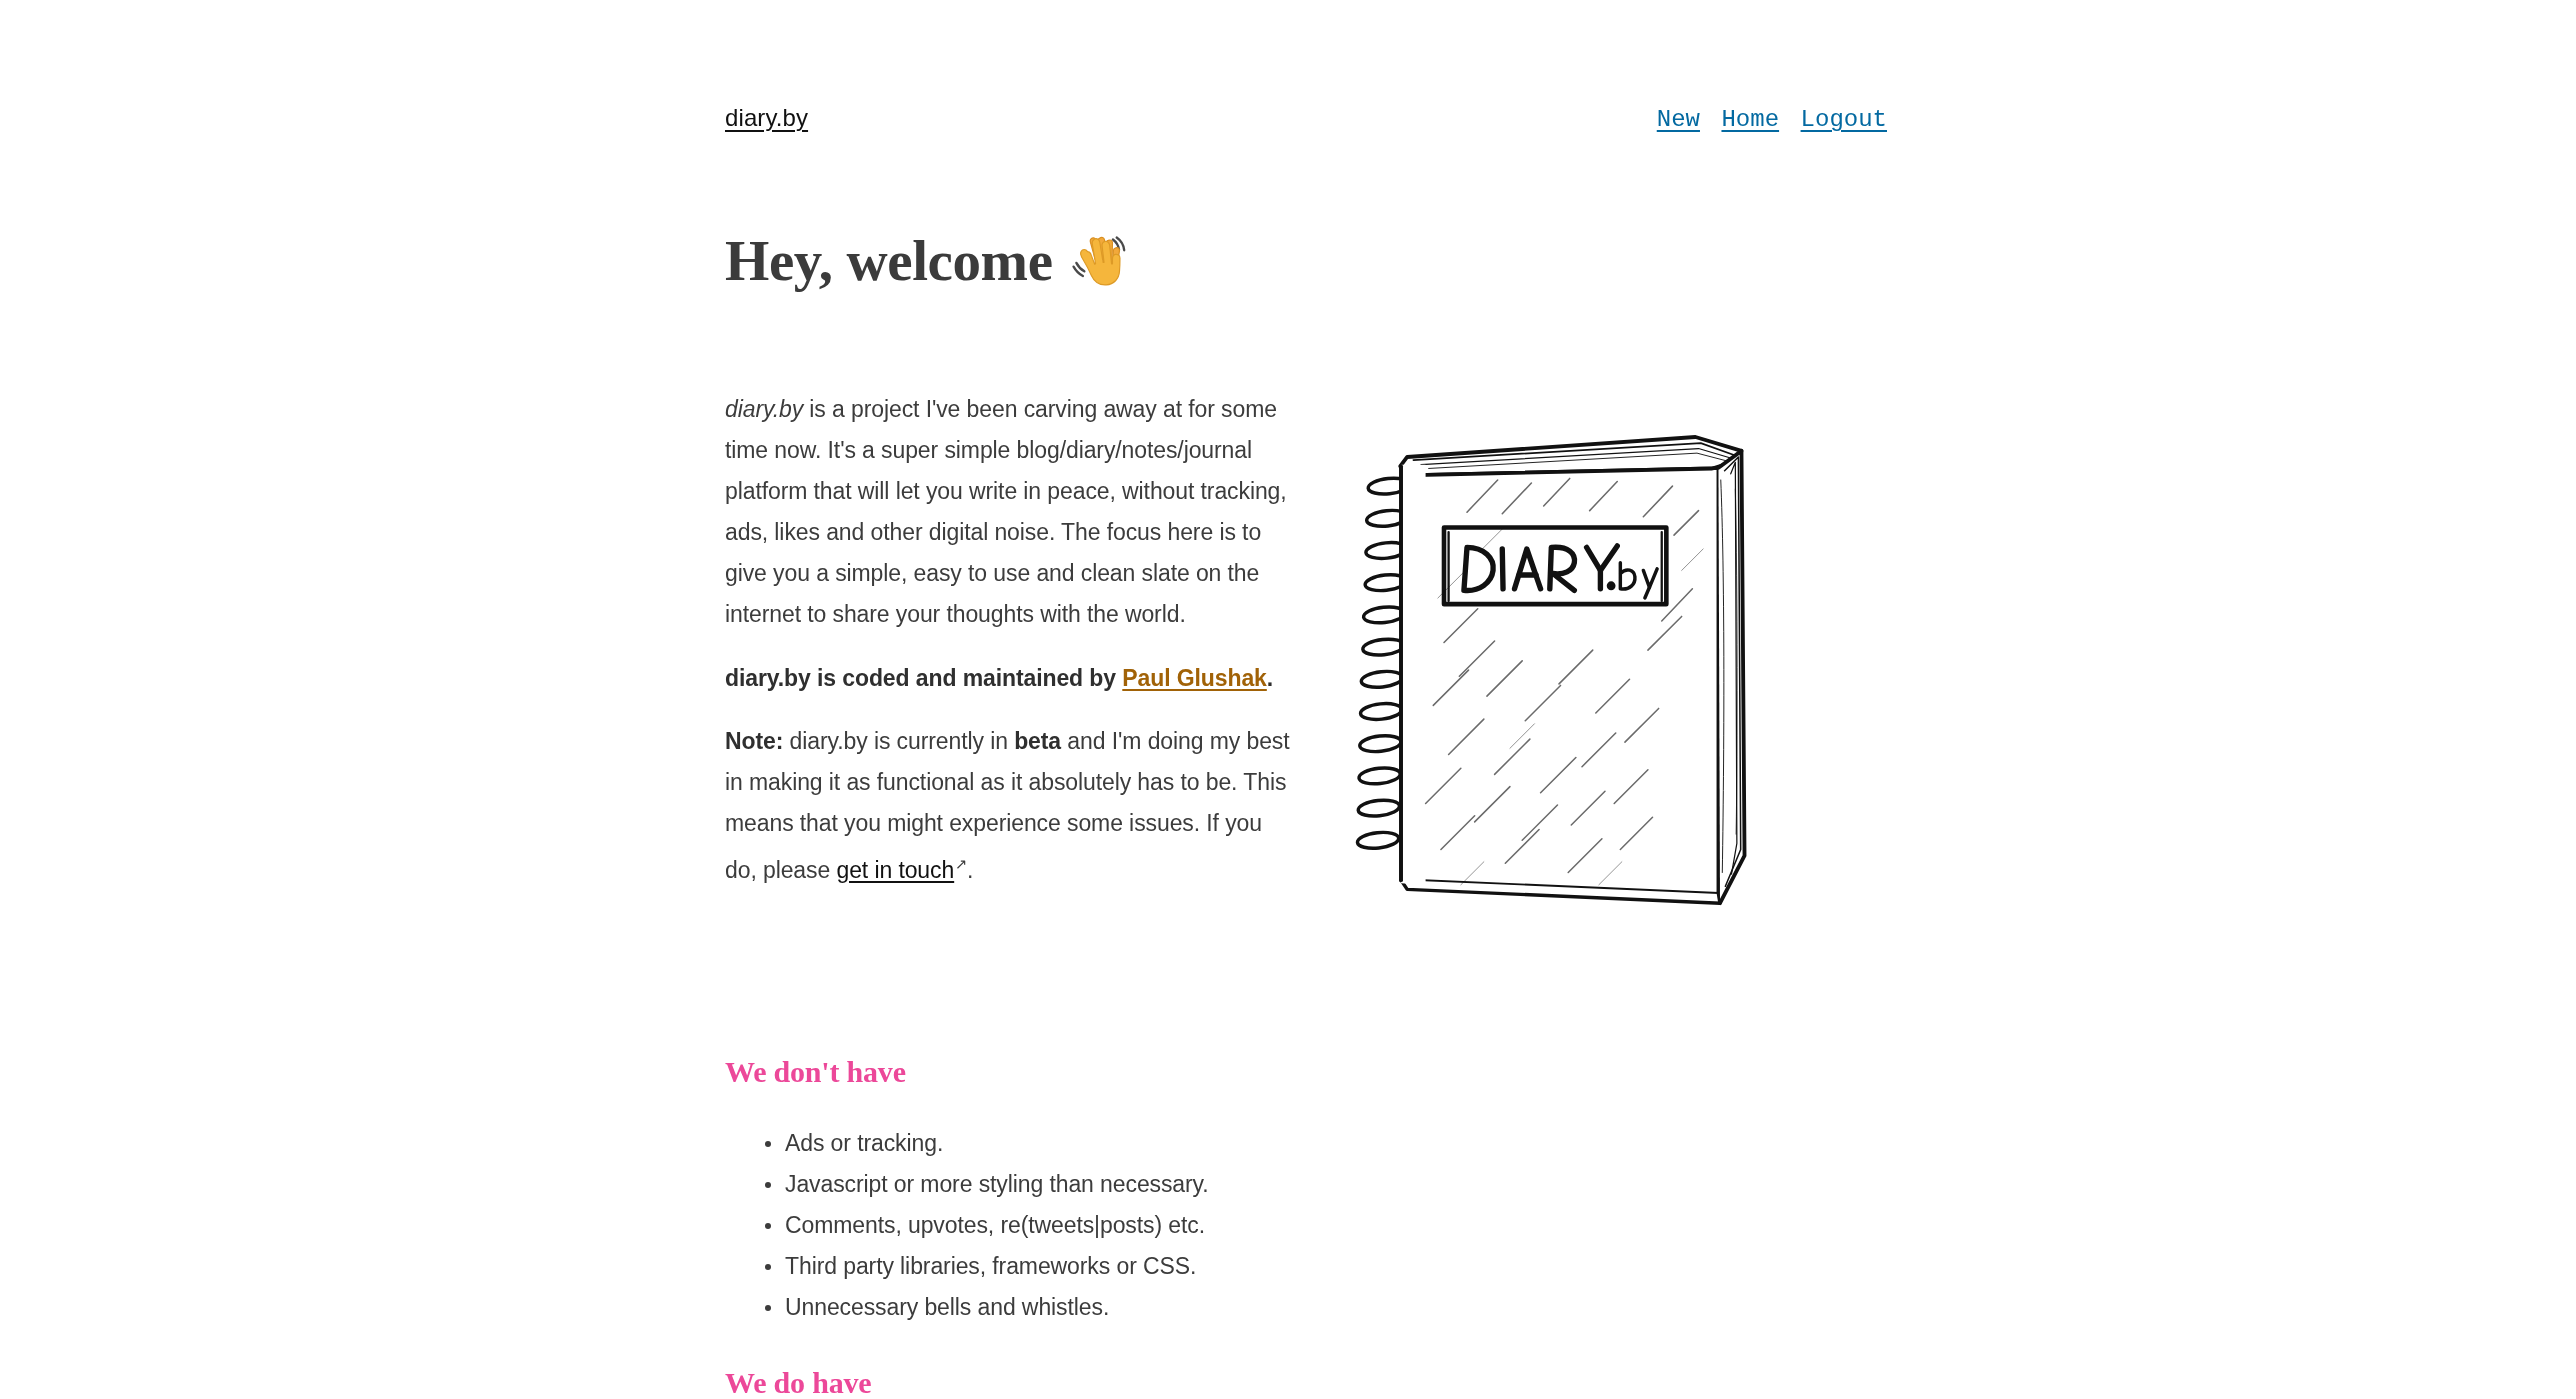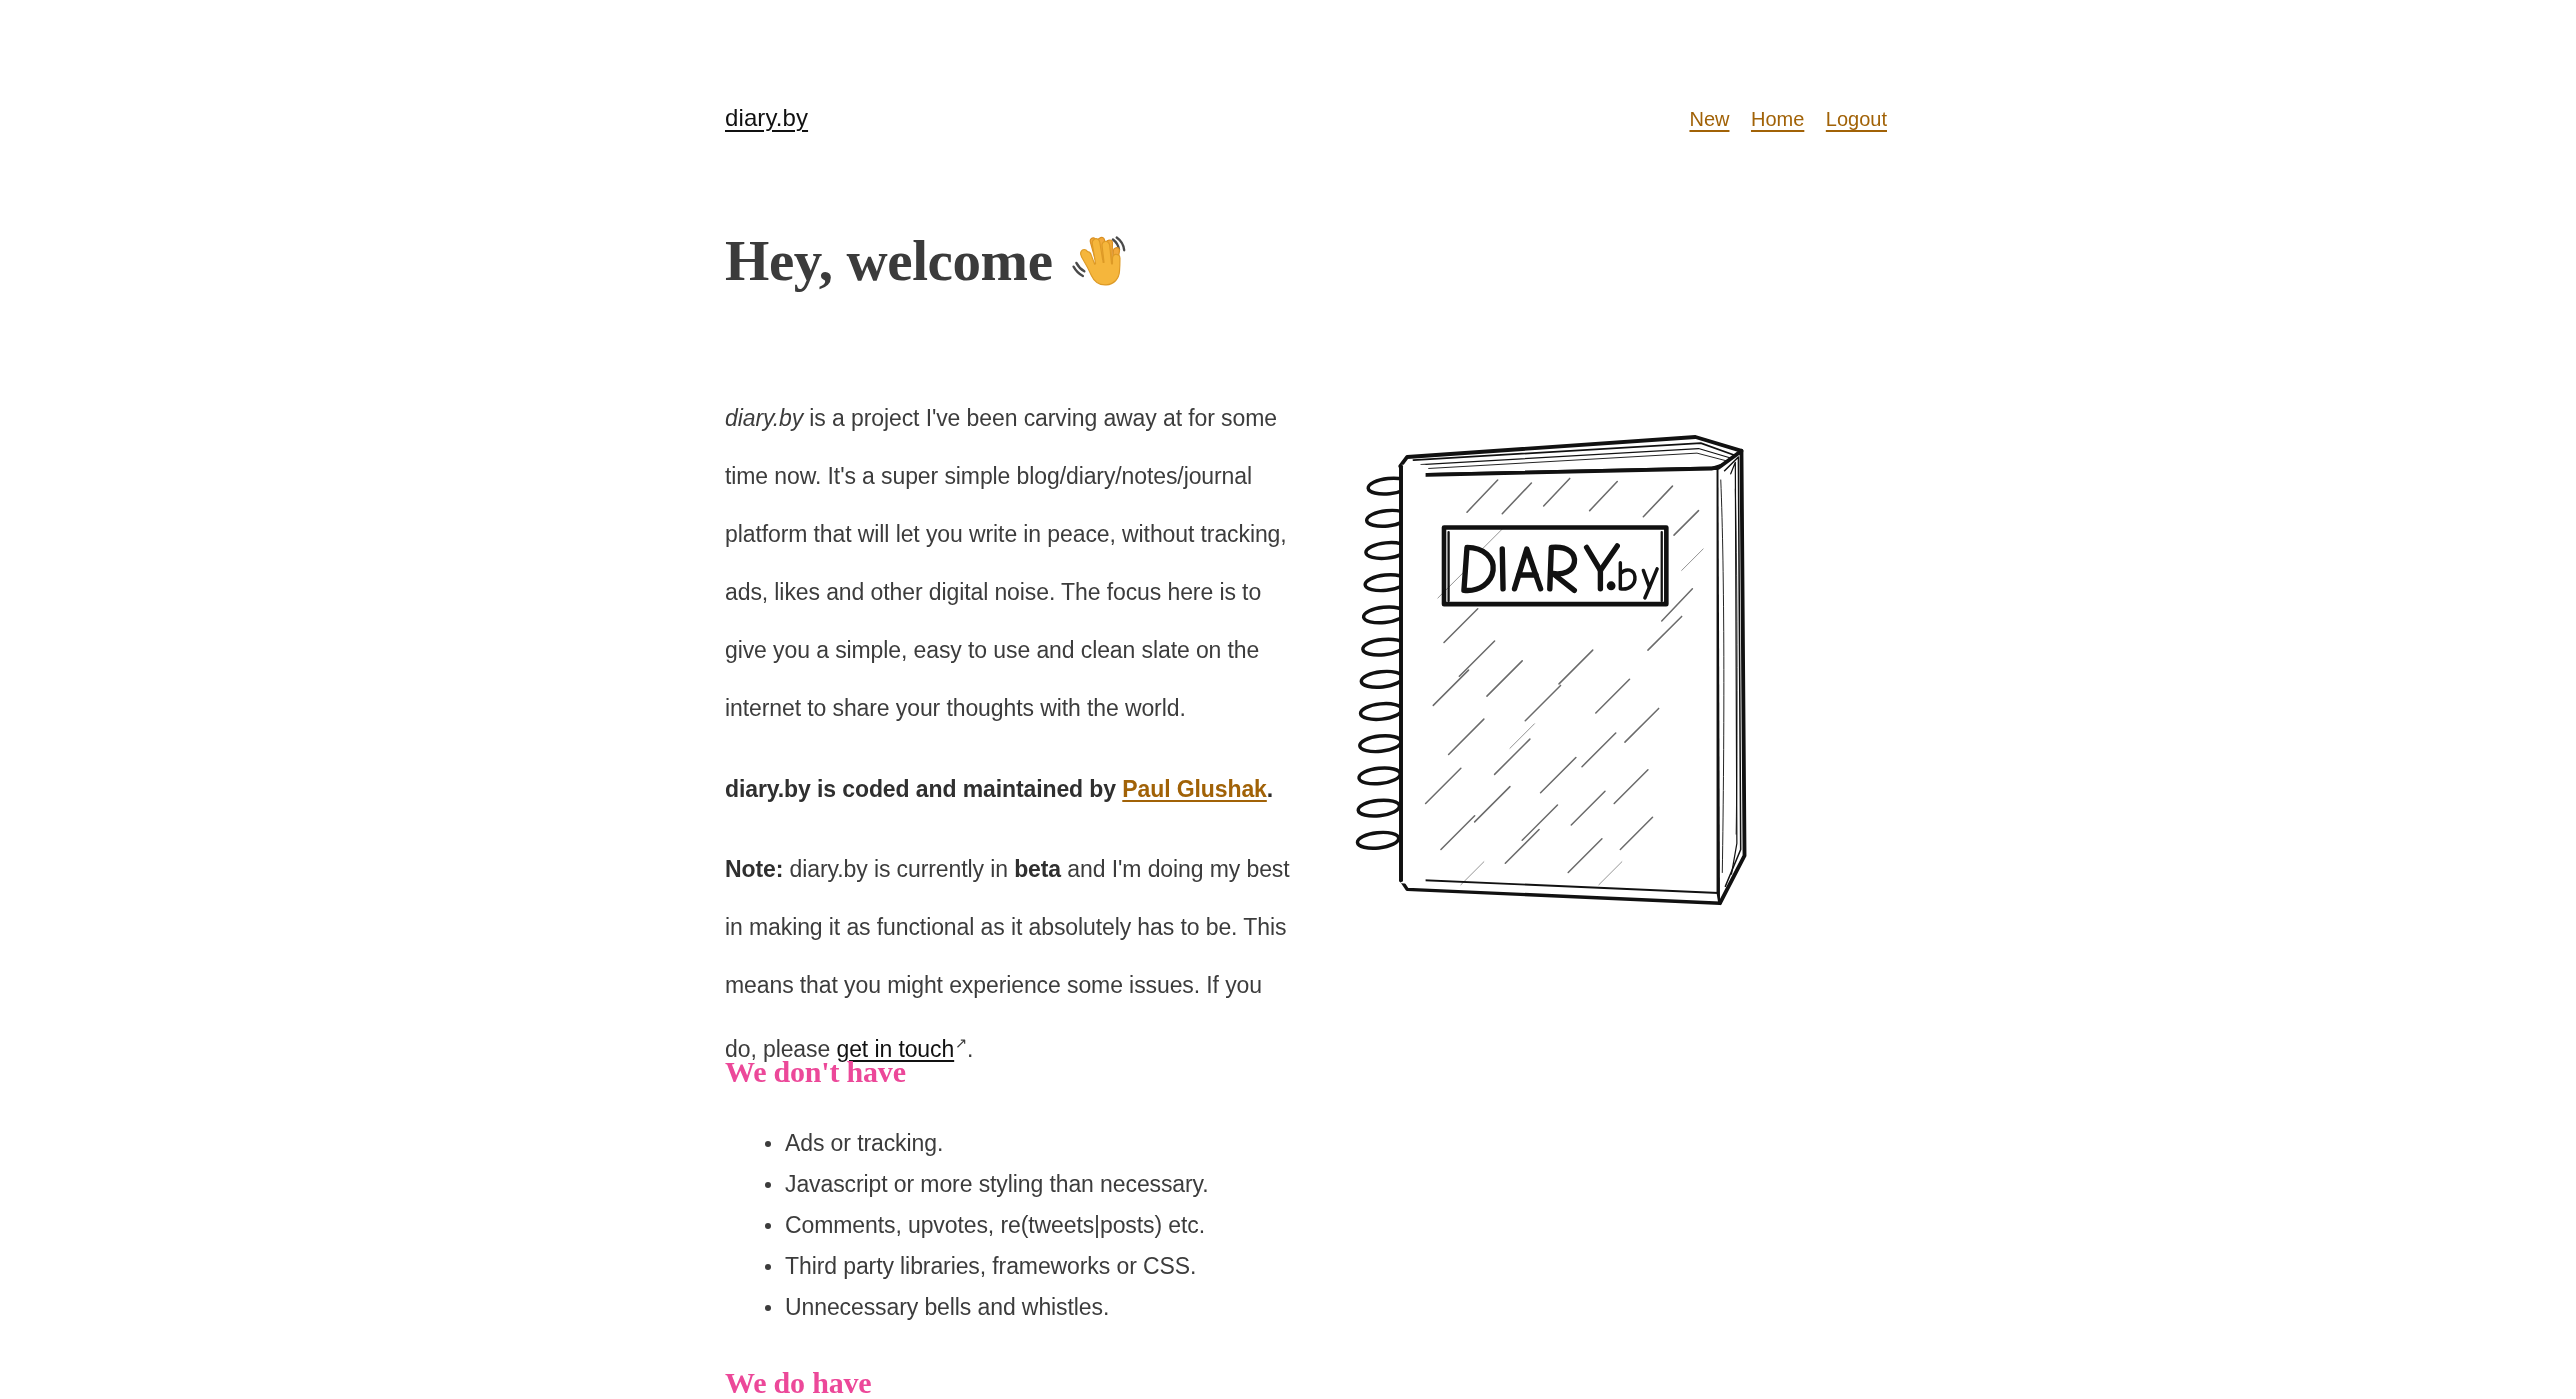--- a/index.html
+++ b/index.html
@@ -49,24 +49,24 @@
     text-decoration-thickness: 1.5px;
     letter-spacing: 0.1px;
     cursor: pointer;
   }
   .nav {
     display: flex;
     align-items: baseline;
     gap: 21.5px;
   }
   .nav-link {
-    font-family: Liberation Sans, sans-serif;
-    font-size: 20px;
+    font-family: Liberation Mono, monospace;
+    font-size: 24px;
     line-height: 1.2;
-    color: #a16207;
+    color: #0369a1;
     text-decoration: underline;
     text-underline-offset: 3.8px;
     text-decoration-thickness: 1.5px;
     cursor: pointer;
   }
 
   
   .hero-title {
     position: absolute;
     left: 0;
@@ -95,21 +95,21 @@
   .body-col {
     position: absolute;
     left: 0;
     top: 389px;
     width: 573px;
   }
   .body-col p {
     margin: 0 0 23px 0;
     font-family: "Liberation Sans", sans-serif;
     font-size: 23px;
-    line-height: 58px;
+    line-height: 41px;
     color: #3c3c3c;
     letter-spacing: -0.1px;
   }
   .body-col p.tight { margin-bottom: 21.5px; }
   .body-col em { font-style: italic; }
   .body-col strong { font-weight: bold; color: #2f2f2f; }
   .inline-link {
     color: #a16207;
     font-weight: bold;
     text-decoration: underline;

